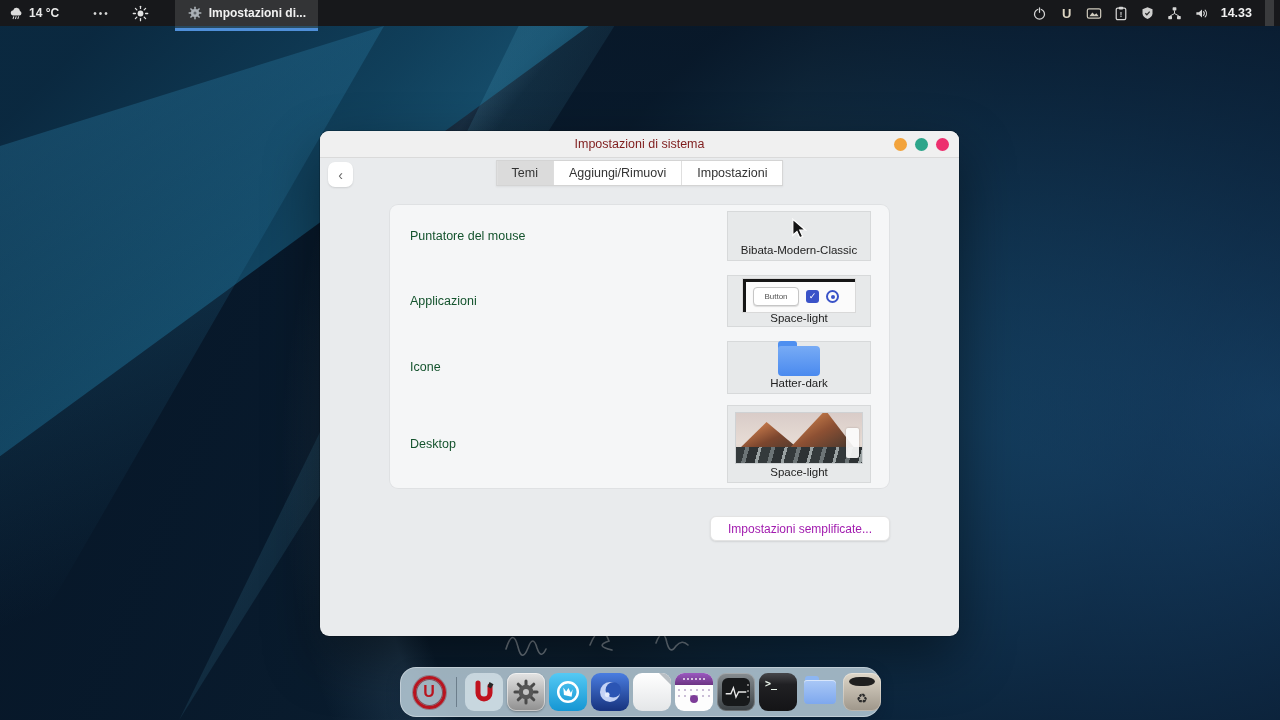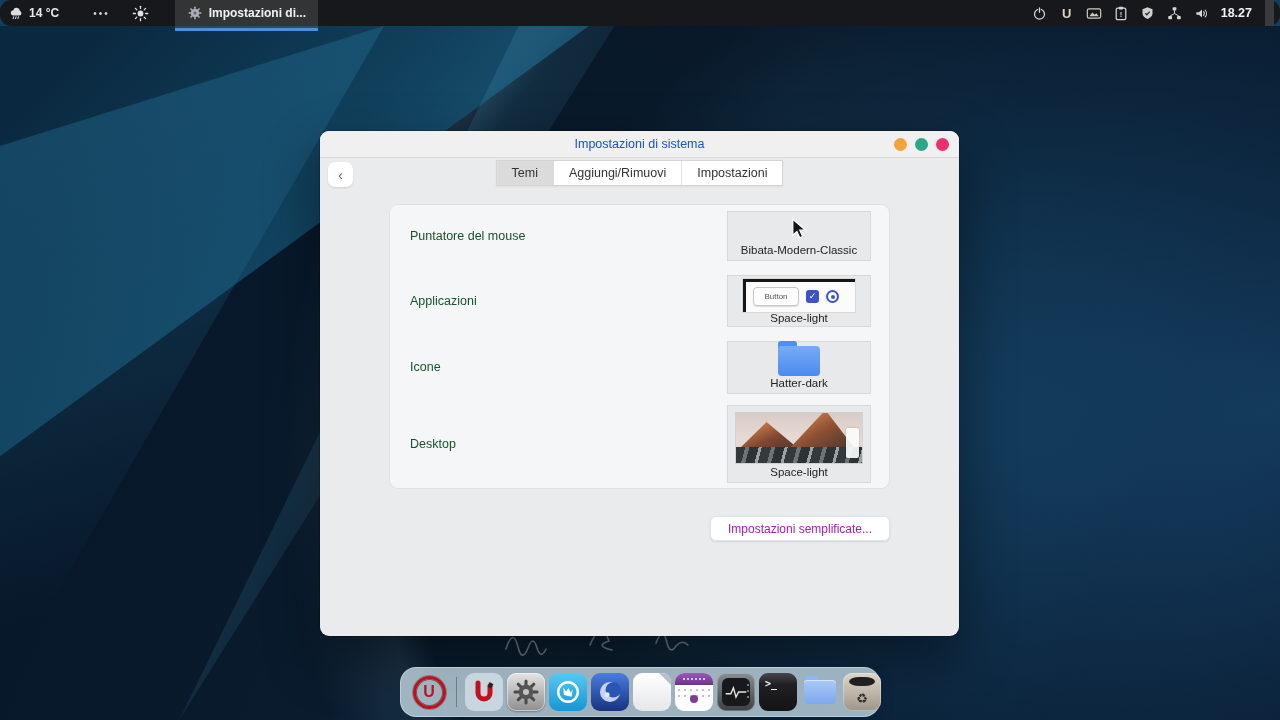--- a/index.html
+++ b/index.html
@@ -21,42 +21,42 @@
   .fold2 { left:0; top:0; width:30%; height:96%;
     clip-path:polygon(0 18%, 100% 0, 0 100%);
     background:linear-gradient(160deg, rgba(40,120,160,0.45), rgba(12,50,80,0.0) 75%); }
   .fold3 { left:14%; top:0; width:34%; height:100%;
     clip-path:polygon(0 100%, 100% 0, 78% 0);
     background:linear-gradient(120deg, rgba(90,190,225,0.35), rgba(30,100,140,0) 70%); }
   #signature { position:absolute; left:498px; top:589px; opacity:.55; }
 
   
   #topbar { position:absolute; left:0; top:0; width:1280px; height:26px; background:#17181b;
-    display:flex; align-items:center; z-index:10; color:#e8e8e8; font-size:12px;border-radius:11px; }
+    display:flex; align-items:center; z-index:10; color:#e8e8e8; font-size:12px; }
   .tb-group { display:flex; align-items:center; }
   .tb-weather { margin-left:8px; gap:5px; font-weight:600; }
   .tb-dots { margin-left:34px; letter-spacing:2px; font-size:10px; color:#d8d8d8; }
   .tb-sun { margin-left:22px; }
   .task-item { margin-left:26px; height:35px; display:flex; align-items:center; gap:6px; padding:0 12px;
     background:rgba(255,255,255,0.12); position:relative; min-width:138px; }
   .task-item .underline { position:absolute; left:0; right:0; bottom:0; height:2.5px; background:#4f8fd9; }
   .task-label { font-weight:700; color:#f2f2f2; white-space:nowrap; }
   .tb-right { margin-left:auto; display:flex; align-items:center; gap:11px; padding-right:6px; }
   .tray-ico { display:flex; align-items:center; justify-content:center; width:16px; height:16px; }
   .tb-clock { font-weight:700; font-size:12.5px; color:#f2f2f2; }
   .tb-corner { width:9px; height:26px; background:#3a3b3d; margin-left:2px; }
   .ulogo { font-weight:700; font-size:13px; color:#ddd5c2; }
 
   
   #window { position:absolute; left:320px; top:131px; width:639px; height:505px; z-index:5;
     background:#e9ebed; border-radius:9px; overflow:hidden;
     box-shadow:0 22px 55px rgba(0,0,0,0.45), 0 0 0 1px rgba(0,0,0,0.18); }
   .titlebar { height:27px; background:#f0f0f0; border-bottom:1px solid #dadada;
     display:flex; align-items:center; justify-content:center; position:relative; }
-  .win-title { font-size:12.5px; color:#1d4ed8; }
+  .win-title { font-size:12.5px; color:#7f1d1d; }
   .traffic { position:absolute; right:10px; top:7px; display:flex; gap:8px; }
   .light { width:13px; height:13px; border-radius:50%; }
   .light.min { background:#f2a33c; }
   .light.max { background:#2da58a; }
   .light.close { background:#ed2f6e; }
 
   .tabrow { position:relative; height:46px; }
   .back-btn { position:absolute; left:8px; top:4px; width:25px; height:25px; background:#fff;
     border-radius:7px; box-shadow:0 1px 2px rgba(0,0,0,0.12); display:flex; align-items:center;
     justify-content:center; font-size:14px; color:#666; cursor:default; }
@@ -268,21 +268,21 @@
             <rect x="16" y="16" width="6" height="5" rx="1" fill="#d6d6d6"></rect>
             <path d="M12 7 v5 M12 12 L5 16 M12 12 l7 4" stroke="#d6d6d6" stroke-width="1.6" fill="none"></path>
           </svg>
       </span>
       <span class="tray-ico">
         <svg width="16" height="15" viewBox="0 0 24 24">
             <path d="M3 10 h4 l5-4.5 v13 L7 14 H3 Z" fill="#d6d6d6"></path>
             <path d="M14.5 9 a4.5 4.5 0 0 1 0 6 M17 6.5 a8 8 0 0 1 0 11" fill="none" stroke="#d6d6d6" stroke-width="1.7" stroke-linecap="round"></path>
           </svg>
       </span>
-      <span class="tb-clock">18.27</span>
+      <span class="tb-clock">14.33</span>
       <span class="tb-corner"></span>
     </div>
   </div>
 
   <div id="window">
     <div class="titlebar">
       <span class="win-title">Impostazioni di sistema</span>
       <div class="traffic">
         <span class="light min"></span>
         <span class="light max"></span>

